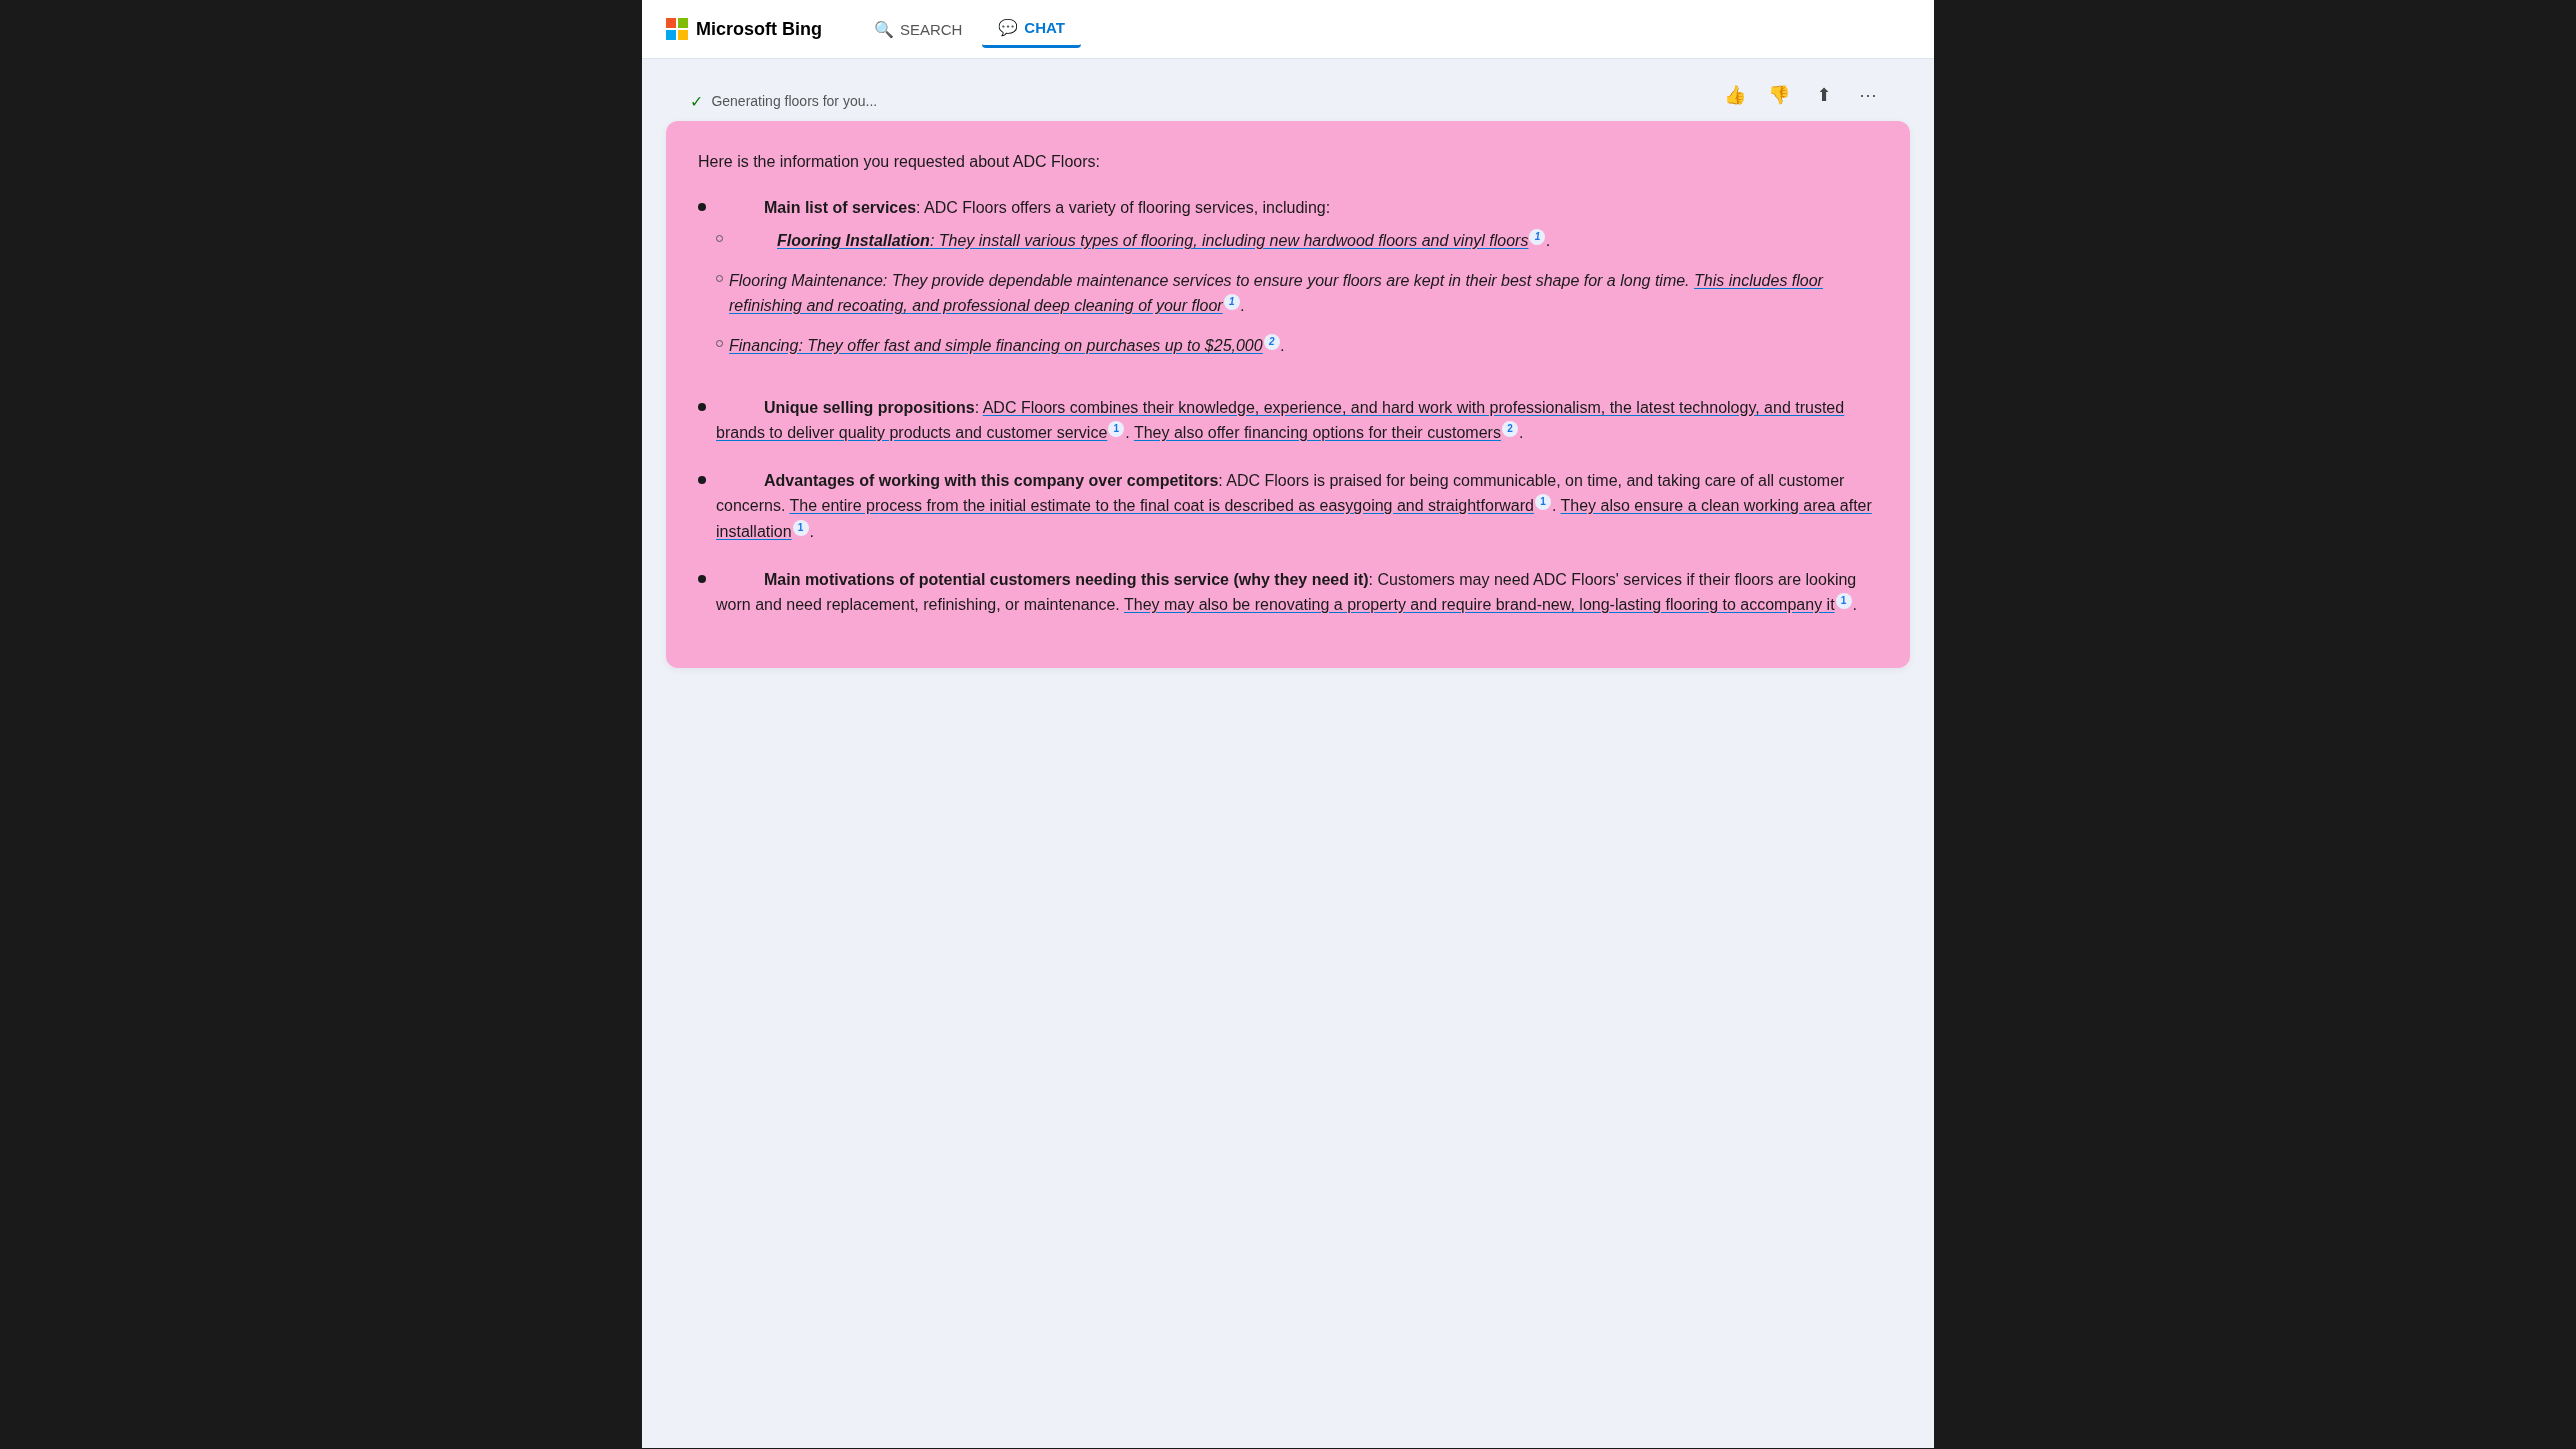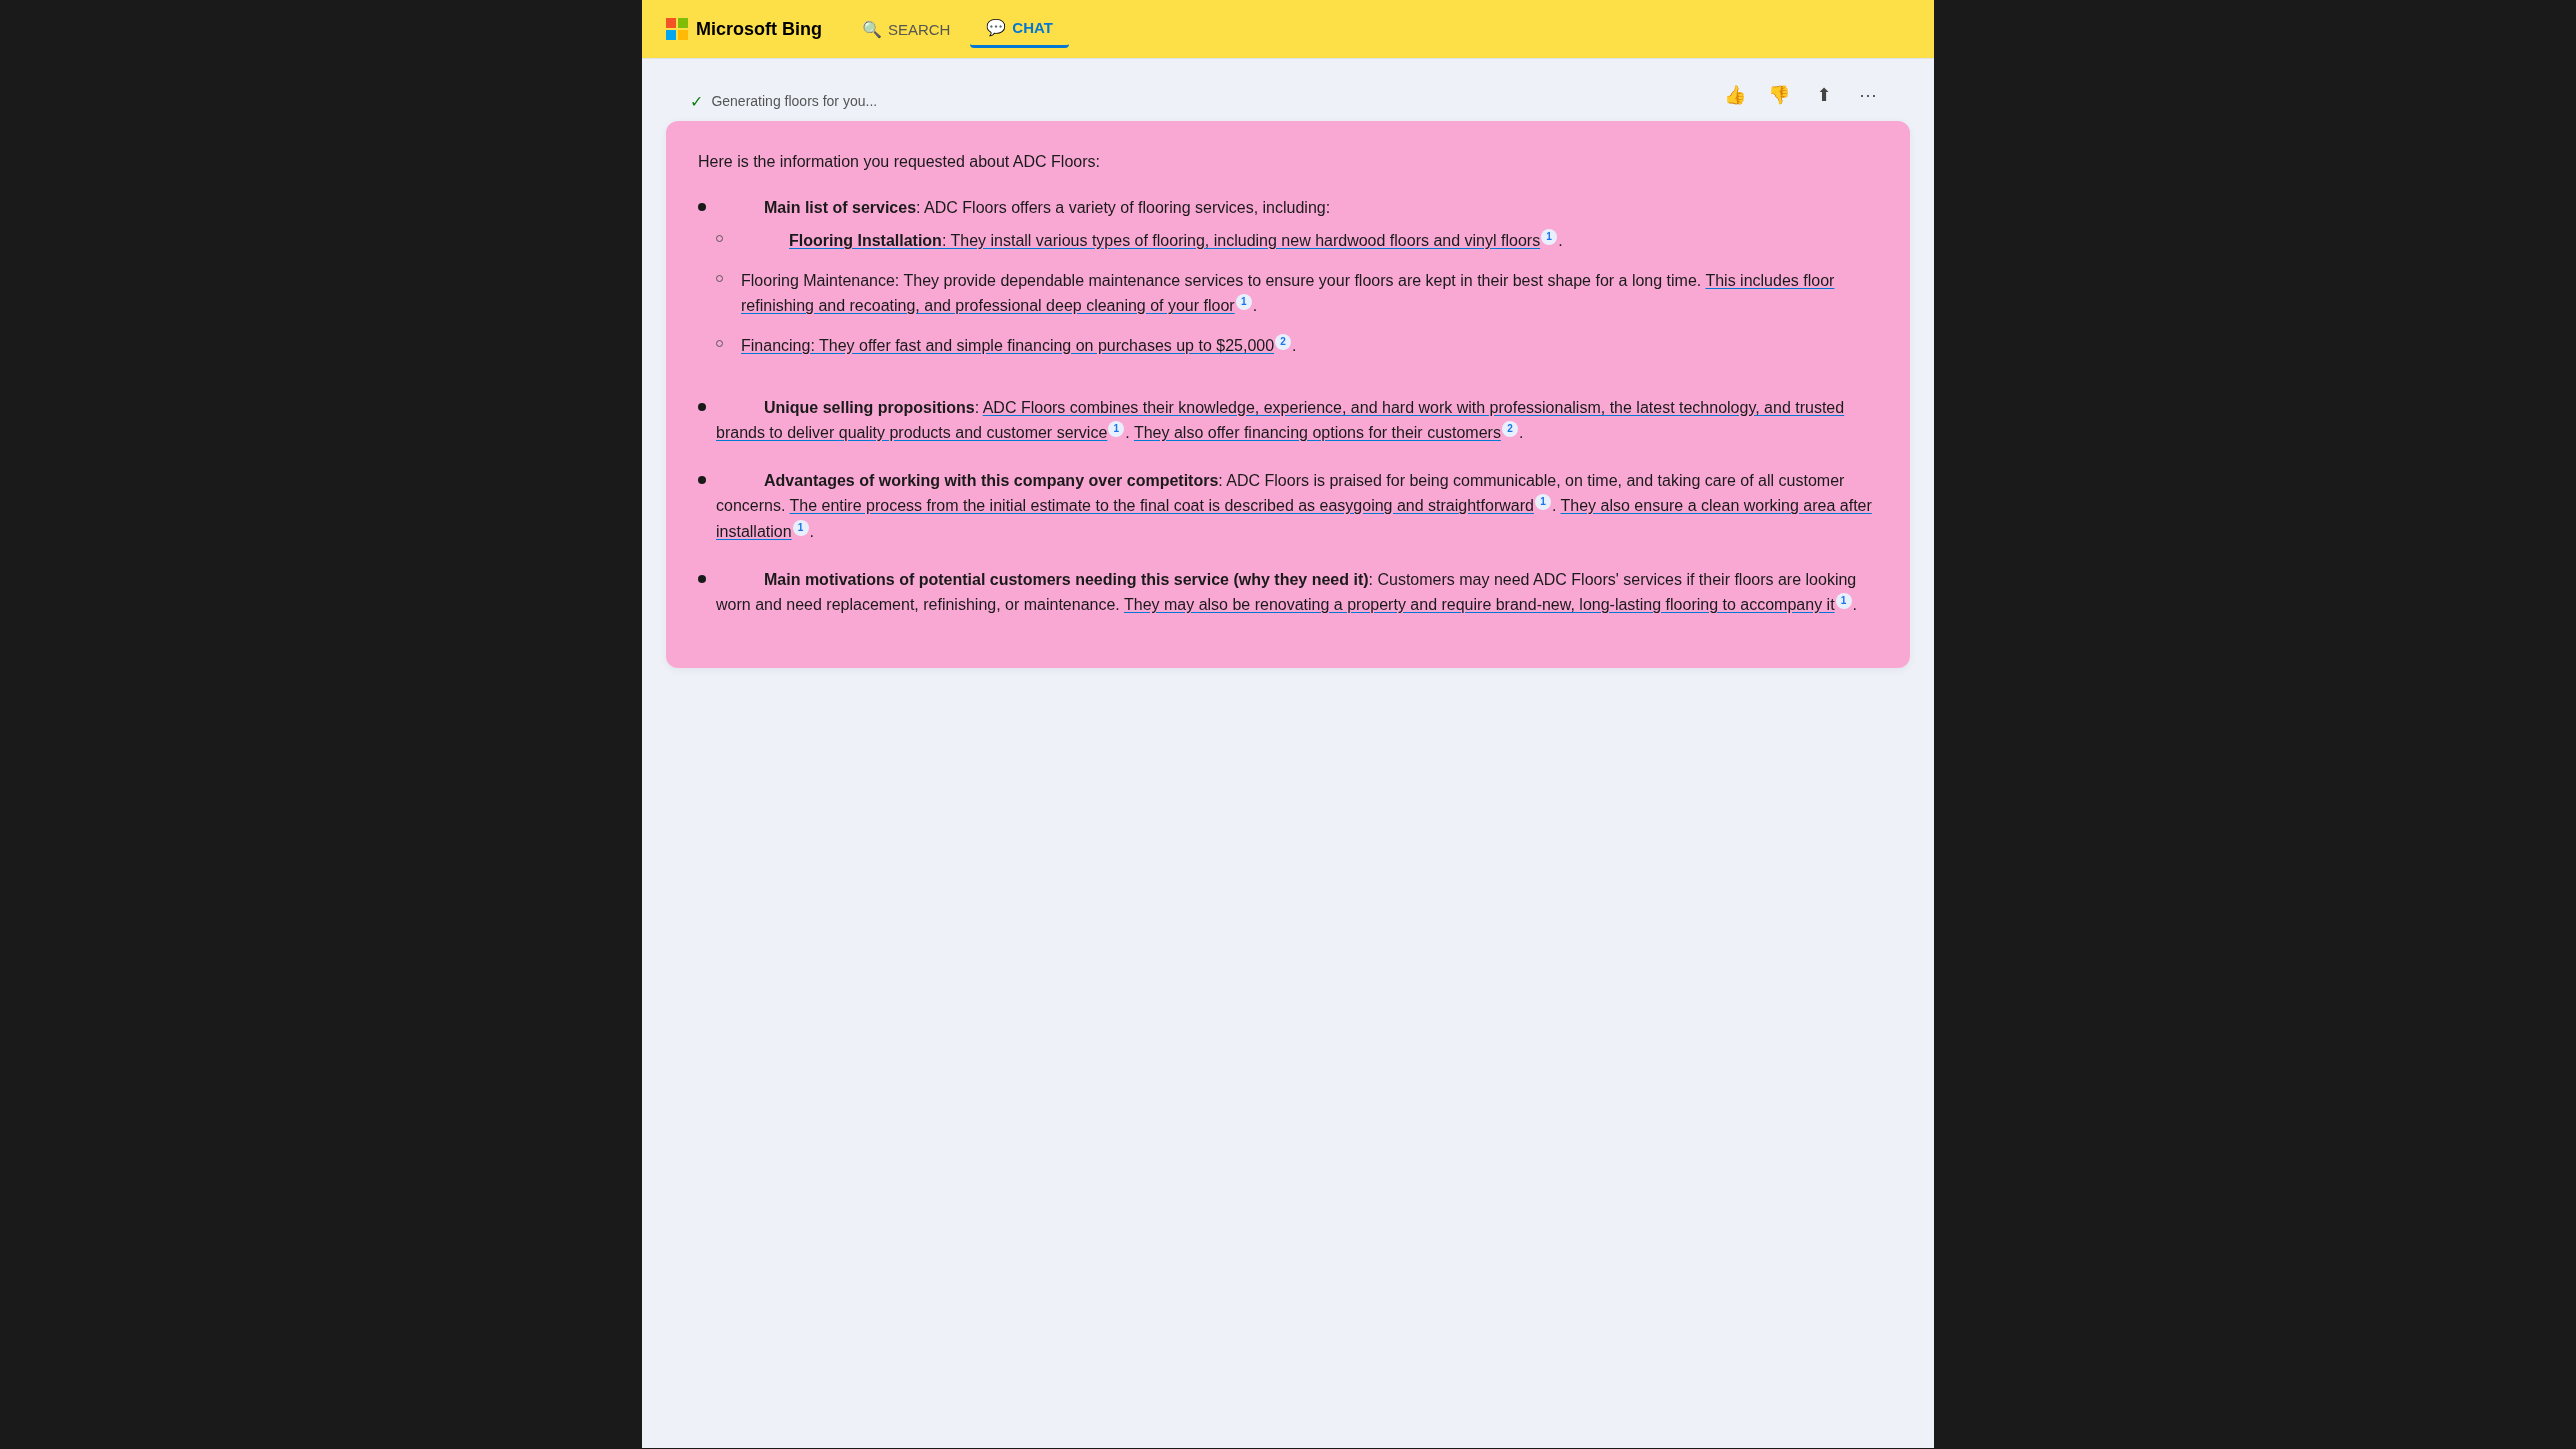--- a/index.html
+++ b/index.html
@@ -10,26 +10,26 @@
       display: flex;
       justify-content: center;
       align-items: flex-start;
     }
     .browser-chrome {
       width: 100%;
       max-width: 1292px;
       margin: 0 auto;
     }
     .top-bar {
-      background: #fde047;
+      background: #ffffff;
       border-bottom: 1px solid #dde3ec;
       display: flex;
       align-items: center;
       padding: 10px 24px;
-      gap: 24px;
+      gap: 36px;
     }
     .bing-logo {
       display: flex;
       align-items: center;
       gap: 8px;
       font-size: 18px;
       font-weight: 600;
       color: #000;
       text-decoration: none;
     }
@@ -137,22 +137,23 @@
       flex: 1;
     }
     .sub-list {
       list-style: none;
       margin-top: 8px;
       padding: 0;
     }
     .sub-list > li {
       display: flex;
       align-items: flex-start;
-      gap: 18px;
+      gap: 6px;
       margin-bottom: 14px;
+      font-style: italic;
     }
     .sub-bullet {
       width: 7px;
       height: 7px;
       border: 1.5px solid #555;
       border-radius: 50%;
       margin-top: 7px;
       flex-shrink: 0;
     }
     .link-underline {

